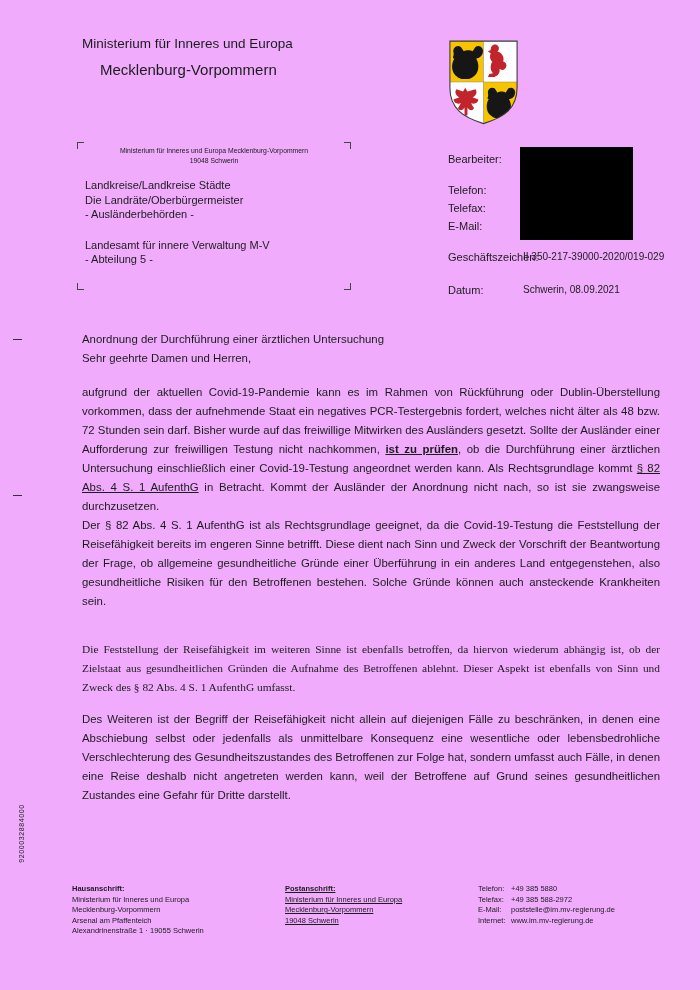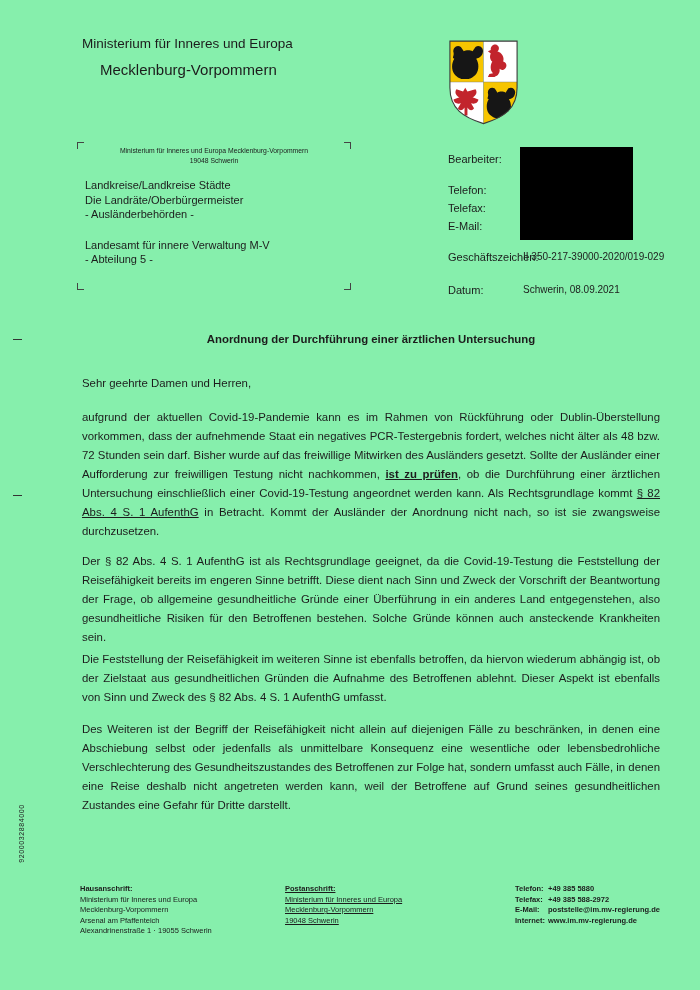--- a/index.html
+++ b/index.html
@@ -1,18 +1,18 @@
 <!DOCTYPE html>
 <html><head>
 <meta charset="utf-8">
 <style>
   * { margin:0; padding:0; box-sizing:border-box; }
   html,body { background:#ffffff; }
   .page {
-    position:relative; width:700px; height:990px; background:#86efac;
+    position:relative; width:700px; height:990px; background:#f0abfc;
     font-family:"Liberation Sans", sans-serif; color:#1c1c1c; overflow:hidden;
   }
 
   
   .m1 { position:absolute; left:82px; top:36px; font-size:13.5px; }
   .m2 { position:absolute; left:100px; top:61px; font-size:15px; }
   .coat { position:absolute; left:447px; top:38px; }
 
   
   .return-addr { position:absolute; left:86px; top:146px; width:256px; text-align:center;
@@ -32,38 +32,38 @@
   .info-value { position:absolute; left:523px; font-size:10px; }
   .val-gz { top:251px; } .val-datum { top:284px; }
   .redaction { position:absolute; left:520px; top:147px; width:113px; height:93px; background:#000; }
 
   
   .fold { position:absolute; left:13px; width:9px; border-top:1px solid #333; height:0; }
   .fold-1 { top:339px; } .fold-2 { top:495px; }
 
   
   .body { position:absolute; left:82px; top:330px; width:578px; font-size:11.4px; line-height:19px; }
-  .subject { font-weight:bold;text-align:center; }
-  .salutation { margin-top:25px; }
+  .subject { font-weight:normal; }
+  .salutation { }
   .para { text-align:justify; }
   .p1 { margin-top:15px; }
   .heading { margin-top:27px; text-decoration:underline; }
-  .p2 { margin-top:11px; } .p3 { margin-top:3px; } .p4 { margin-top:13px; }
+  .p2 { } .p3 { margin-top:29px;font-family:Liberation Serif, serif; } .p4 { margin-top:13px; }
   .bu { font-weight:bold; text-decoration:underline; }
   .u { text-decoration:underline; }
 
   
   .barcode { position:absolute; left:-39px; top:830px; width:120px; text-align:center;
              transform:rotate(-90deg); font-size:7px; letter-spacing:.6px; color:#222; }
 
   
   .footer { position:absolute; top:884px; left:0; width:700px; font-size:7.5px; line-height:10.5px; }
-  .fc1 { position:absolute; left:80px; }
+  .fc1 { position:absolute; left:72px; }
   .fc2 { position:absolute; left:285px;text-decoration:underline; }
-  .fc3 { position:absolute; left:515px;font-weight:bold; }
+  .fc3 { position:absolute; left:478px; }
   .ftitle { font-weight:bold; }
   .flabel { display:inline-block; width:33px; }
 </style>
 </head>
 <body>
 
 <div class="page">
 
   <div class="m1">Ministerium für Inneres und Europa</div>
   <div class="m2">Mecklenburg-Vorpommern</div>

